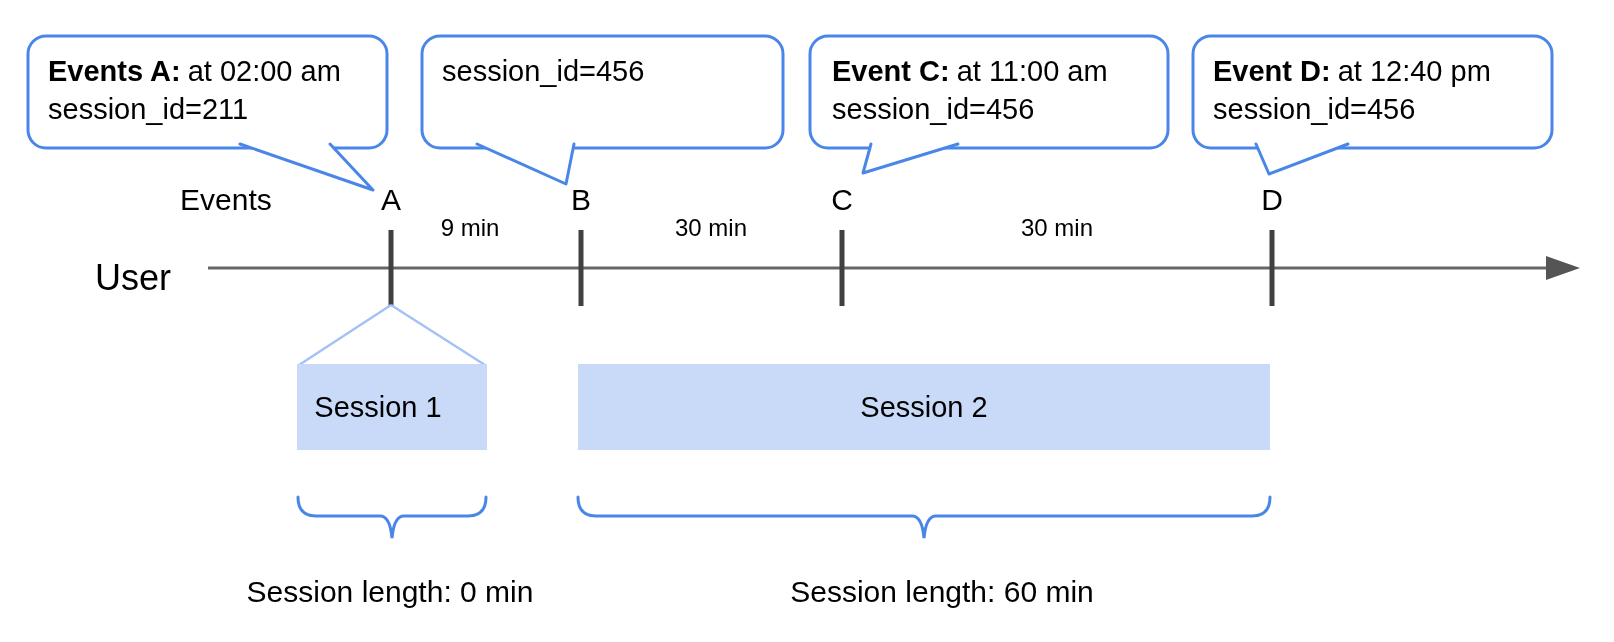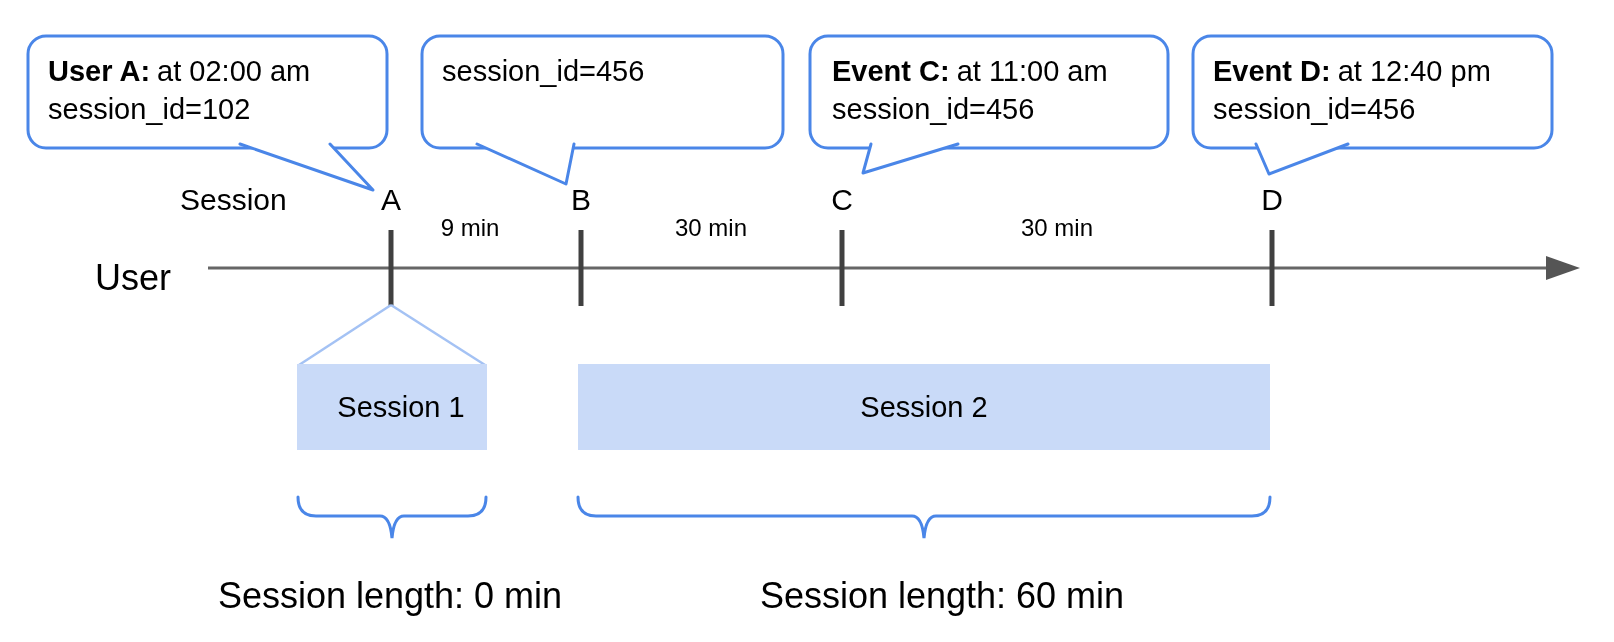--- a/index.html
+++ b/index.html
@@ -18,21 +18,21 @@
   }
   #vector{position:absolute;left:0;top:0;width:1614px;height:642px;}
   .txt{position:absolute;white-space:nowrap;}
   .callout-text{font-size:29px;line-height:38px;}
   .callout-time{margin-left:7px;}
   .axis-label{font-size:30px;}
   .event-letter{font-size:30px;transform:translateX(-50%);}
   .user-label{font-size:36px;margin-top:10px;}
   .interval-label{font-size:24px;transform:translateX(-50%);}
   .session-label{position:absolute;display:flex;align-items:center;justify-content:center;font-size:29px;}
-  .length-label{font-size:36px;transform:translateX(-50%);}
+  .length-label{font-size:30px;transform:translateX(-50%);}
   .bubble{fill:#ffffff;stroke:var(--accent);stroke-width:3;}
   .tail{fill:#ffffff;stroke:var(--accent);stroke-width:3;stroke-linejoin:round;stroke-linecap:round;}
   .timeline{stroke:var(--line-gray);stroke-width:3;}
   .arrowhead{fill:#555555;}
   .tick{stroke:var(--tick-gray);stroke-width:5;}
   .funnel{stroke:var(--accent-light);stroke-width:2.5;}
   .session-bar{fill:var(--session-fill);}
   .brace{fill:none;stroke:var(--accent);stroke-width:3;stroke-linecap:round;}
 </style>
 </head>
@@ -66,46 +66,46 @@
     <path class="tail" d="M 871,144 L 863,173 L 958,144"></path>
 
     <rect class="bubble" x="1193" y="36" width="359" height="112" rx="18"></rect>
     <path class="tail" d="M 1256,144 L 1269,174 L 1348,144"></path>
 
     <path class="brace" d="M 298,497 Q 298,516 316,516 L 380,516 Q 390,516 392,538 Q 394,516 404,516 L 468,516 Q 486,516 486,497"></path>
     <path class="brace" d="M 578,497 Q 578,516 596,516 L 912,516 Q 922,516 924,538 Q 926,516 936,516 L 1252,516 Q 1270,516 1270,497"></path>
   </svg>
 
   <div class="txt callout-text" style="left:48px;top:52px;">
-    <div><b>User A:</b><span class="callout-time">at 02:00 am</span></div>
-    <div>session_id=102</div>
+    <div><b>Events A:</b><span class="callout-time">at 02:00 am</span></div>
+    <div>session_id=211</div>
   </div>
   <div class="txt callout-text" style="left:442px;top:52px;">
     <div>session_id=456</div>
   </div>
   <div class="txt callout-text" style="left:832px;top:52px;">
     <div><b>Event C:</b><span class="callout-time">at 11:00 am</span></div>
     <div>session_id=456</div>
   </div>
   <div class="txt callout-text" style="left:1213px;top:52px;">
     <div><b>Event D:</b><span class="callout-time">at 12:40 pm</span></div>
     <div>session_id=456</div>
   </div>
 
-  <div class="txt axis-label" style="left:180px;top:183px;">Session</div>
+  <div class="txt axis-label" style="left:180px;top:183px;">Events</div>
   <div class="txt user-label" style="left:95px;top:247px;">User</div>
 
   <div class="txt event-letter" style="left:391px;top:183px;">A</div>
   <div class="txt event-letter" style="left:581px;top:183px;">B</div>
   <div class="txt event-letter" style="left:842px;top:183px;">C</div>
   <div class="txt event-letter" style="left:1272px;top:183px;">D</div>
 
   <div class="txt interval-label" style="left:470px;top:214px;">9 min</div>
   <div class="txt interval-label" style="left:711px;top:214px;">30 min</div>
   <div class="txt interval-label" style="left:1057px;top:214px;">30 min</div>
 
-  <div class="session-label" style="left:306px;top:364px;width:190px;height:86px;">Session 1</div>
+  <div class="session-label" style="left:283px;top:364px;width:190px;height:86px;">Session 1</div>
   <div class="session-label" style="left:578px;top:364px;width:692px;height:86px;">Session 2</div>
 
   <div class="txt length-label" style="left:390px;top:575px;">Session length: 0 min</div>
   <div class="txt length-label" style="left:942px;top:575px;">Session length: 60 min</div>
 
 </div>
 
 </body></html>

